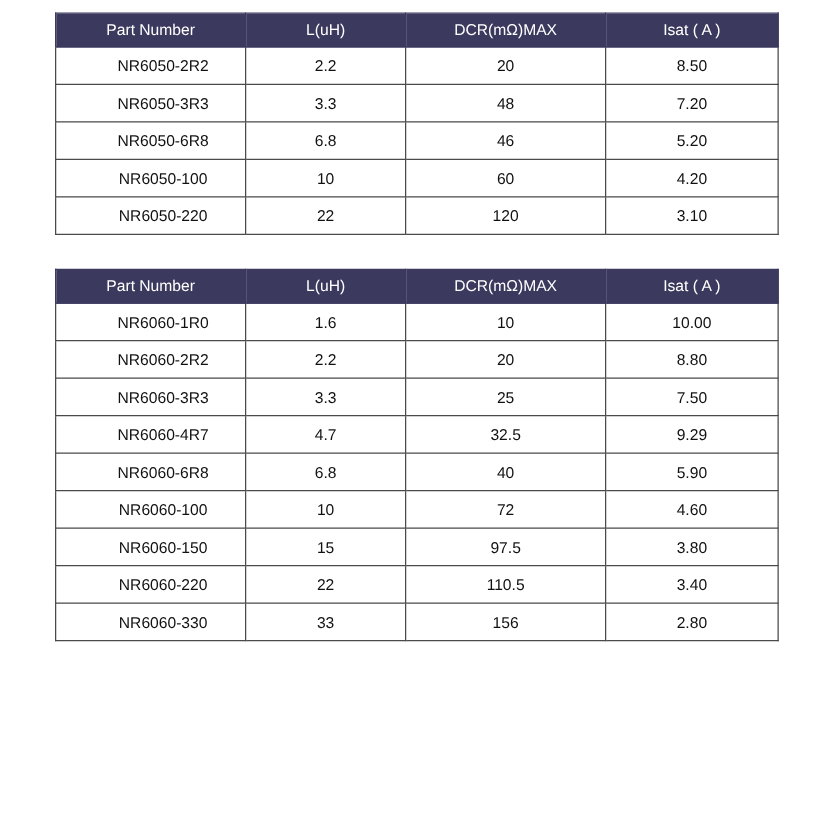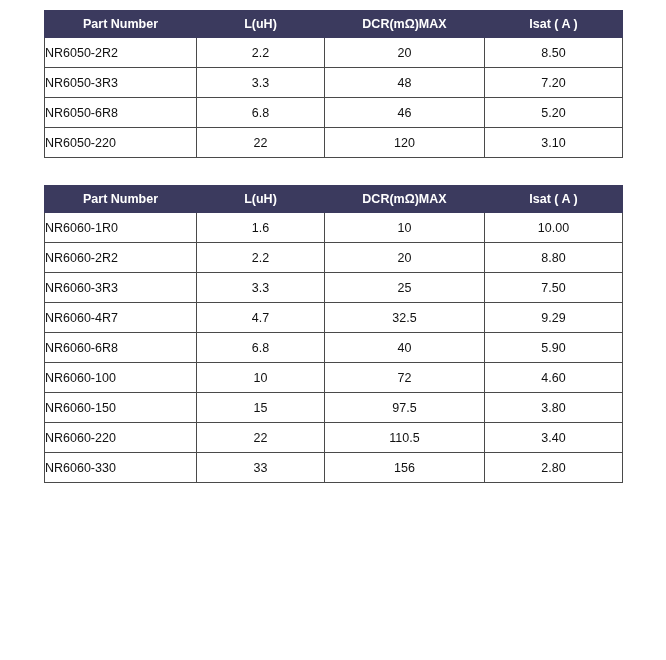--- a/index.html
+++ b/index.html
@@ -47,36 +47,37 @@
     border-collapse: collapse;
     table-layout: fixed;
     margin-left: 44px;
     width: 578px;
     background: #ffffff;
   }
   table.spec th {
     background: #3b3a5e;
     color: #ffffff;
     font-size: 12.5px;
-    font-weight: bold;
+    font-weight: normal;
     height: 26px;
     border: 1px solid #3b3a5e;
     text-align: center;
     padding: 0;
   }
   table.spec td {
     border: 1px solid #4a4a4a;
     height: 29px;
     font-size: 12.5px;
     text-align: center;
     padding: 0;
     color: #111111;
   }
   table.spec td.partcell {
-    text-align: left;
+    text-align: center;
+    padding-left: 20px;
   }
   col.c1 { width: 152px; }
   col.c2 { width: 128px; }
   col.c3 { width: 160px; }
   col.c4 { width: 138px; }
   .table-block { margin-top: 10px; }
   .table-block.second { margin-top: 27px; }
 </style>
 </head>
 <body>
@@ -113,20 +114,26 @@
           <td>48</td>
           <td>7.20</td>
         </tr>
         <tr>
           <td class="partcell">NR6050-6R8</td>
           <td>6.8</td>
           <td>46</td>
           <td>5.20</td>
         </tr>
         <tr>
+          <td class="partcell">NR6050-100</td>
+          <td>10</td>
+          <td>60</td>
+          <td>4.20</td>
+        </tr>
+        <tr>
           <td class="partcell">NR6050-220</td>
           <td>22</td>
           <td>120</td>
           <td>3.10</td>
         </tr>
       </tbody>
     </table>
   </div>
 
   <div class="table-block second">

